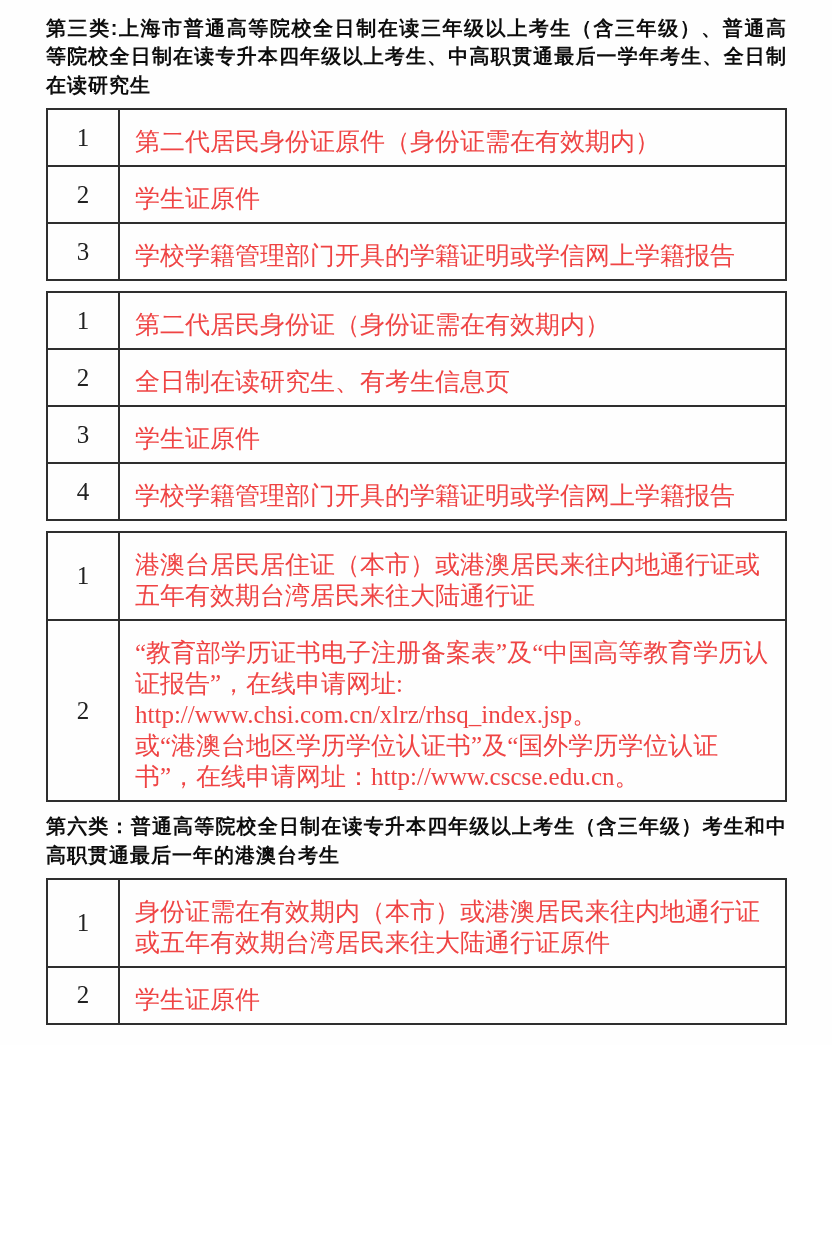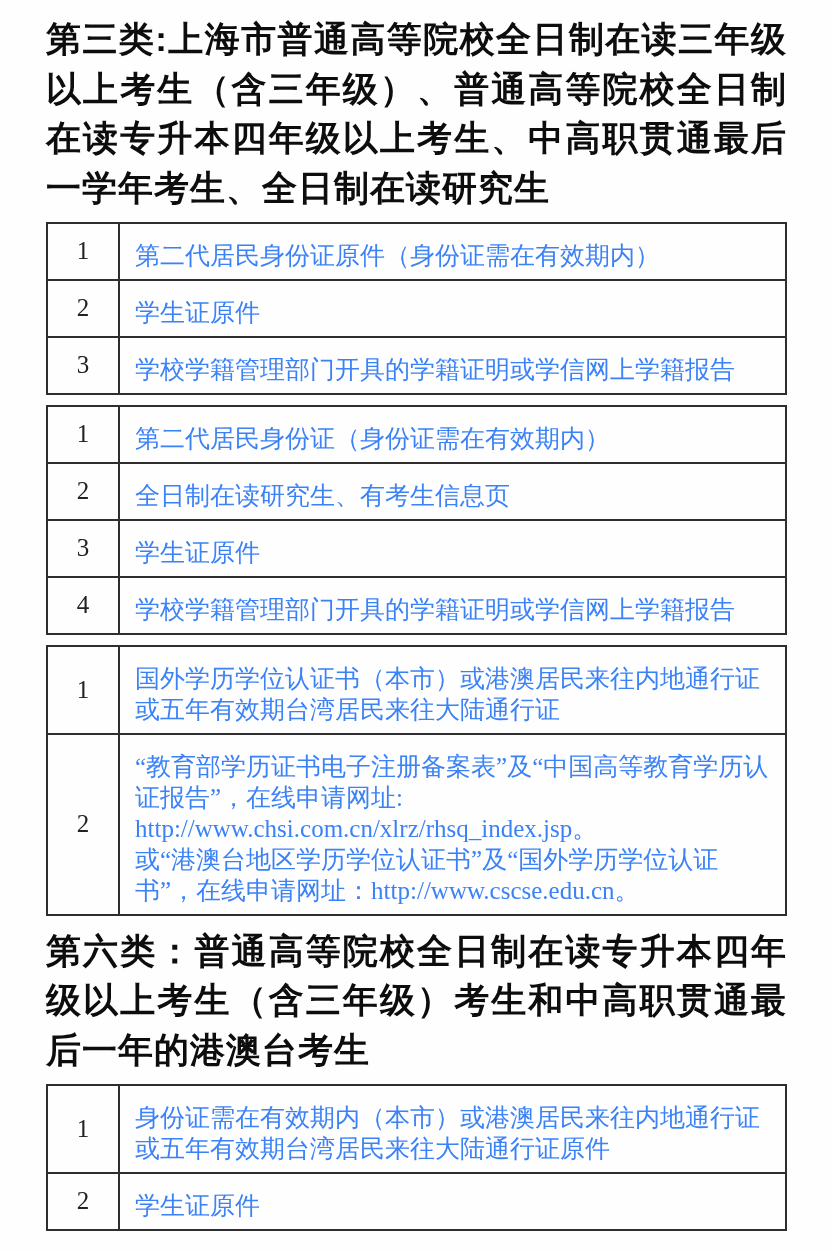--- a/index.html
+++ b/index.html
@@ -14,21 +14,21 @@
   }
   .page {
     box-sizing: border-box;
     width: 832px;
     padding: 8px 45px 10px 46px;
     background: #fefefe;
   }
   .heading {
     font-family: "Liberation Sans", sans-serif;
     font-weight: 900;
-    font-size: 35px;
+    font-size: 20px;
     line-height: 1.42;
     color: #0d0d0d;
     text-align: justify;
     text-justify: inter-character;
     letter-spacing: 1px;
     margin: 6px 0 9px 0;
   }
   .doc-table {
     width: 100%;
     border-collapse: collapse;
@@ -43,21 +43,21 @@
     width: 62px;
     text-align: center;
     font-size: 25px;
     color: #222222;
     padding: 7px 4px;
     font-family: "Liberation Serif", serif;
   }
   td.text-cell {
     font-size: 25px;
     line-height: 1.24;
-    color: #3b82f6;
+    color: #ef4444;
     padding: 16px 12px 8px 15px;
     white-space: pre-line;
     word-break: break-all;
     font-family: "Liberation Serif", serif;
   }
   section { display: block; }
 </style>
 </head>
 <body>
 
@@ -104,21 +104,21 @@
         </tr>
       </tbody>
     </table>
   </section>
 
   <section>
     <table class="doc-table">
       <tbody>
         <tr>
           <td class="num-cell">1</td>
-          <td class="text-cell">国外学历学位认证书（本市）或港澳居民来往内地通行证或五年有效期台湾居民来往大陆通行证</td>
+          <td class="text-cell">港澳台居民居住证（本市）或港澳居民来往内地通行证或五年有效期台湾居民来往大陆通行证</td>
         </tr>
         <tr>
           <td class="num-cell">2</td>
           <td class="text-cell">“教育部学历证书电子注册备案表”及“中国高等教育学历认证报告”，在线申请网址:
 http://www.chsi.com.cn/xlrz/rhsq_index.jsp。
 或“港澳台地区学历学位认证书”及“国外学历学位认证书”，在线申请网址：http://www.cscse.edu.cn。</td>
         </tr>
       </tbody>
     </table>
   </section>

